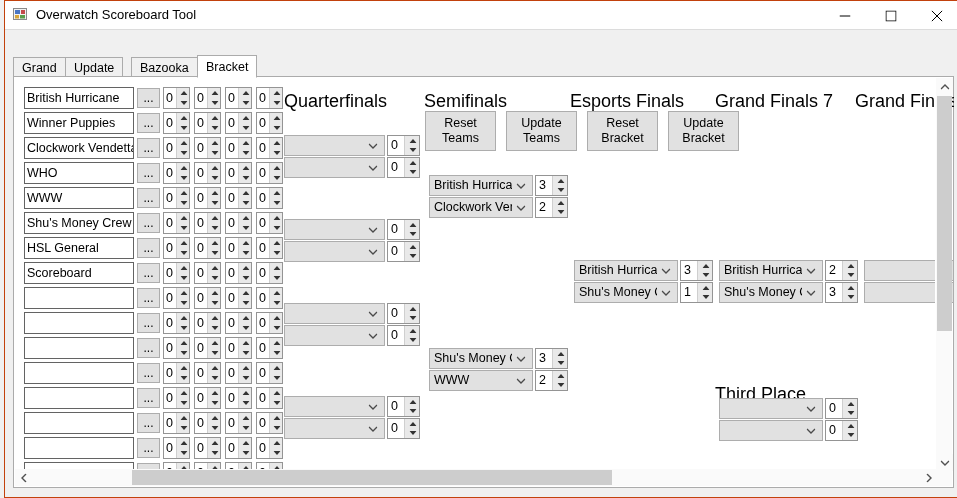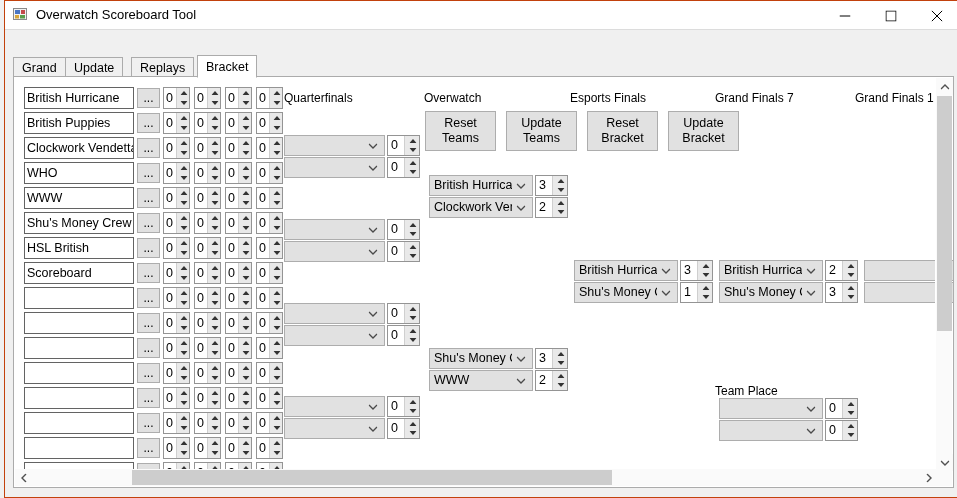--- a/index.html
+++ b/index.html
@@ -90,21 +90,21 @@
     background:#e9e9e9;border-left:1px solid #cfcfcf;box-sizing:border-box;
   }
   .spin .arrows .up,.spin .arrows .dn{
     position:absolute;left:0;width:13px;height:10px;
   }
   .spin .arrows .up{top:0;}
   .spin .arrows .dn{top:10px;}
   .spin .arrows svg{position:absolute;left:50%;top:50%;transform:translate(-50%,-50%);}
   
   .heading{
-    position:absolute;font-size:12px;color:#000;white-space:nowrap;
+    position:absolute;font-size:18px;color:#000;white-space:nowrap;
   }
   
   .combo{
     position:absolute;height:21px;
     background:#e1e1e1;border:1px solid #adadad;box-sizing:border-box;
   }
   .combo .cl{
     position:absolute;left:4px;top:0;right:20px;height:19px;line-height:19px;
     font-size:12.5px;color:#000;overflow:hidden;white-space:nowrap;
   }
@@ -202,33 +202,33 @@
       <svg width="11" height="11" viewBox="0 0 11 11">
           <path d="M0 0 L11 11 M11 0 L0 11" stroke="#000" stroke-width="1"></path>
         </svg>
     </div>
   </div>
 
 
   <div class="tabstrip" id="tabstrip">
       <div class="tab" style="left: 0px;">Grand</div>
       <div class="tab" style="left: 52px;">Update</div>
-      <div class="tab" style="left: 118px;">Replays</div>
+      <div class="tab" style="left: 118px;">Bazooka</div>
       <div class="tab active" style="left: 184px;">Bracket</div>
     </div>
 
   <div class="tabpage">
     <div class="panel" id="panel">
 
       <span class="heading" style="left:269px;top:13px;">Quarterfinals</span>
-      <span class="heading" style="left:409px;top:13px;">Overwatch</span>
+      <span class="heading" style="left:409px;top:13px;">Semifinals</span>
       <span class="heading" style="left:555px;top:13px;">Esports Finals</span>
       <span class="heading" style="left:700px;top:13px;">Grand Finals 7</span>
       <span class="heading" style="left:840px;top:13px;">Grand Finals 1</span>
-      <span class="heading" style="left:700px;top:306px;">Team Place</span>
+      <span class="heading" style="left:700px;top:306px;">Third Place</span>
 
       <div class="btn" style="left:410px;top:33px;">Reset
 Teams</div>
       <div class="btn" style="left:491px;top:33px;">Update
 Teams</div>
       <div class="btn" style="left:572px;top:33px;">Reset
 Bracket</div>
       <div class="btn" style="left:653px;top:33px;">Update
 Bracket</div>
 
@@ -291,21 +291,21 @@
                 </span>
                 <span class="dn">
                   <svg width="7" height="4" viewBox="0 0 7 4">
                     <path d="M3.5 4 L0 0 L7 0 Z" fill="#333"></path>
                   </svg>
                 </span>
               </span>
             </div>
           </div>
           <div class="team-row" style="top: 34px;">
-            <div class="team-name">British Puppies</div>
+            <div class="team-name">Winner Puppies</div>
             <div class="dots-btn">...</div>
             <div class="spin" style="left: 139px;">
               <span class="val">0</span>
               <span class="arrows">
                 <span class="up">
                   <svg width="7" height="4" viewBox="0 0 7 4">
                     <path d="M3.5 0 L7 4 L0 4 Z" fill="#333"></path>
                   </svg>
                 </span>
                 <span class="dn">
@@ -611,21 +611,21 @@
                 </span>
                 <span class="dn">
                   <svg width="7" height="4" viewBox="0 0 7 4">
                     <path d="M3.5 4 L0 0 L7 0 Z" fill="#333"></path>
                   </svg>
                 </span>
               </span>
             </div>
           </div>
           <div class="team-row" style="top: 159px;">
-            <div class="team-name">HSL British</div>
+            <div class="team-name">HSL General</div>
             <div class="dots-btn">...</div>
             <div class="spin" style="left: 139px;">
               <span class="val">0</span>
               <span class="arrows">
                 <span class="up">
                   <svg width="7" height="4" viewBox="0 0 7 4">
                     <path d="M3.5 0 L7 4 L0 4 Z" fill="#333"></path>
                   </svg>
                 </span>
                 <span class="dn">

